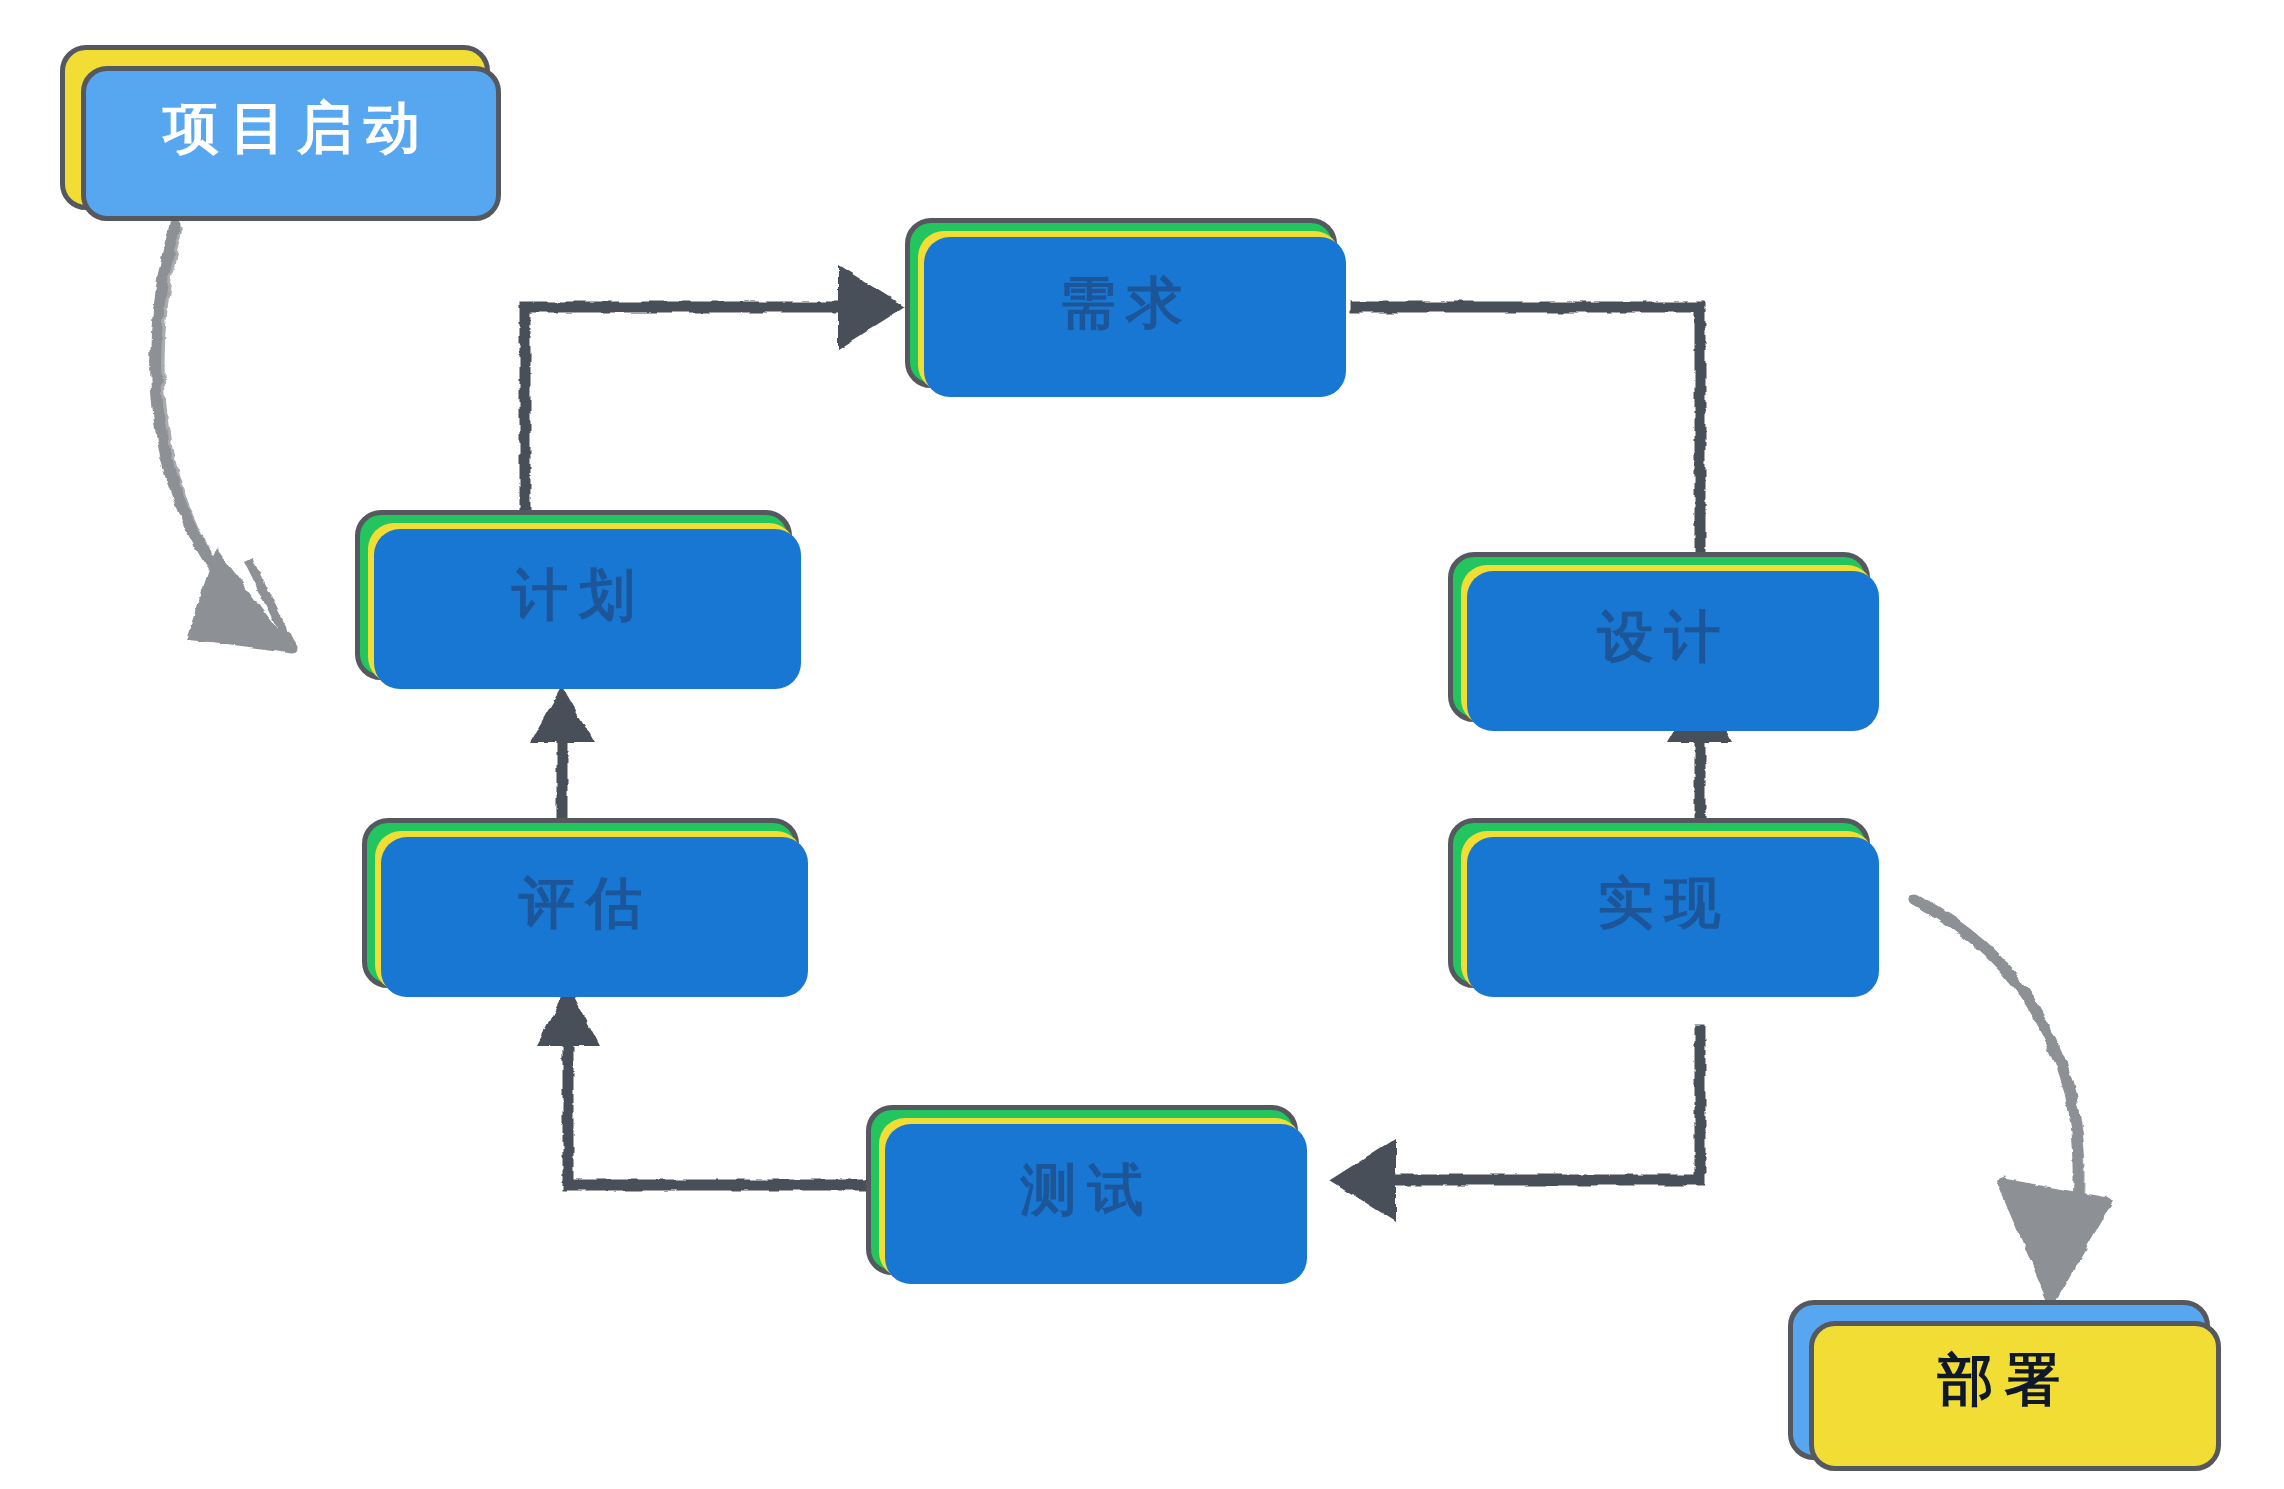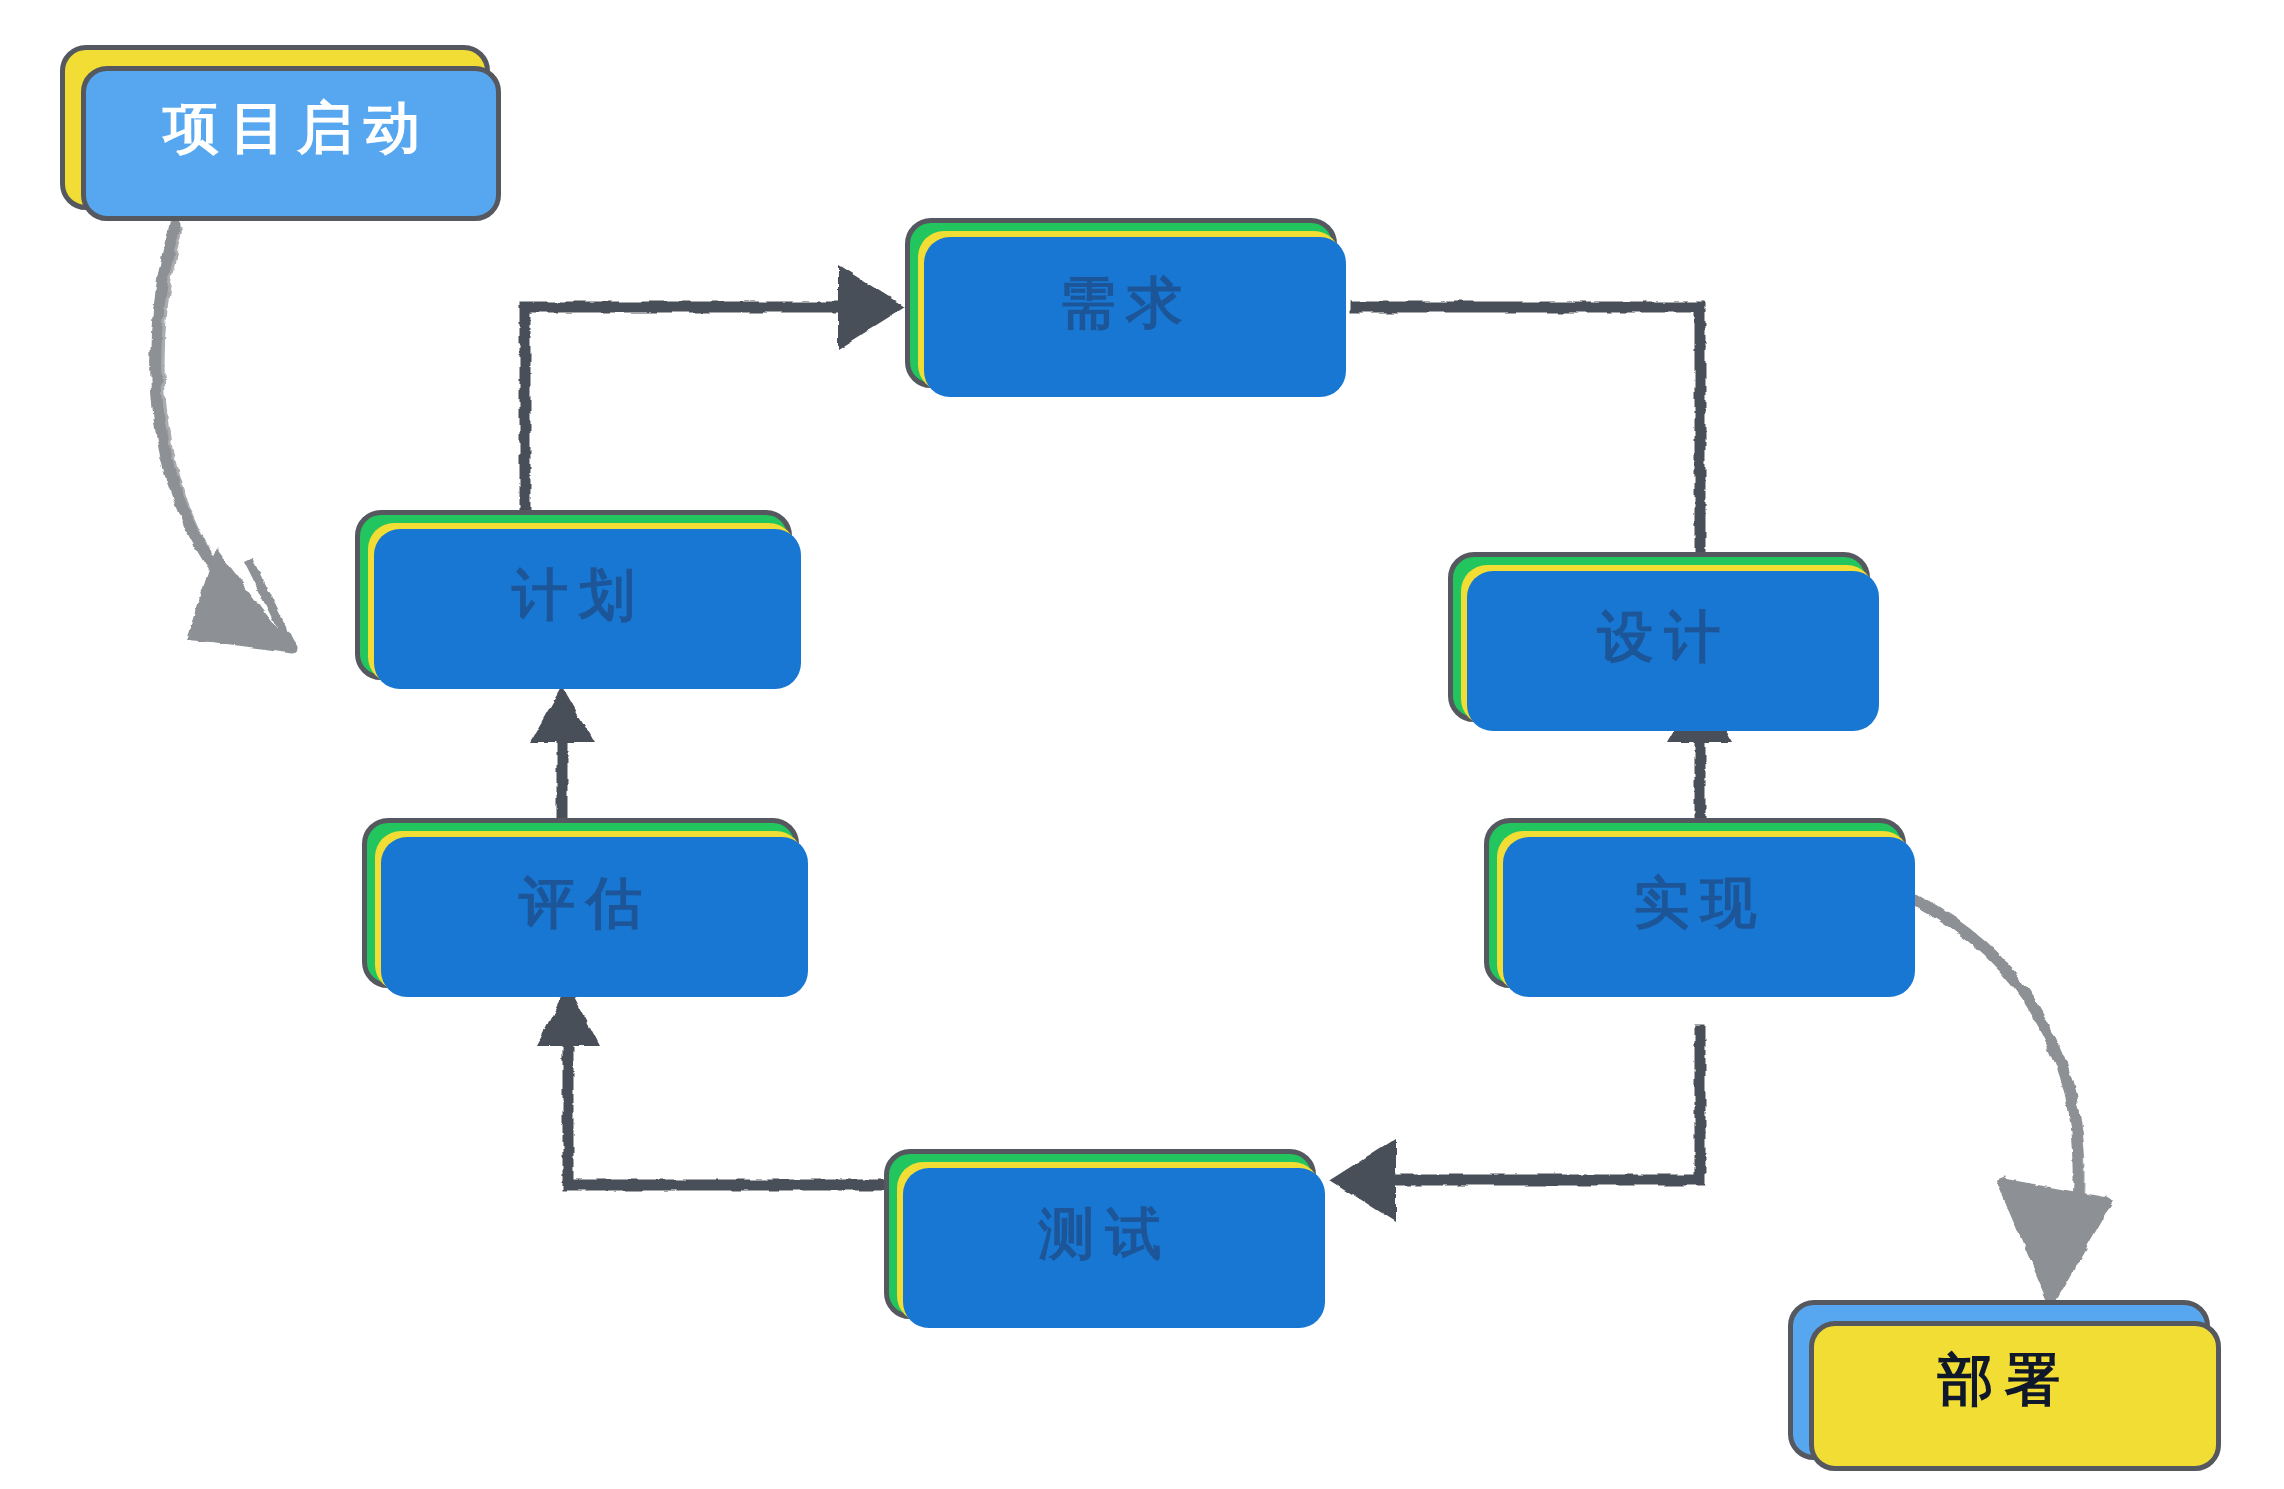--- a/index.html
+++ b/index.html
@@ -178,25 +178,25 @@
   </div>
 
   <div class="node process" style="left:905px; top:218px; width:432px; height:170px;">
     <span class="label">需求</span>
   </div>
 
   <div class="node process" style="left:1448px; top:508px; width:422px; height:170px;margin-top:44px;">
     <span class="label">设计</span>
   </div>
 
-  <div class="node process" style="left:1448px; top:818px; width:422px; height:170px;margin-left:36px;">
+  <div class="node process" style="left:1448px; top:818px; width:422px; height:170px;">
     <span class="label">实现</span>
   </div>
 
-  <div class="node process" style="left:884px; top:1105px; width:432px; height:170px;margin-top:44px;">
+  <div class="node process" style="left:866px; top:1105px; width:432px; height:170px;">
     <span class="label">测试</span>
   </div>
 
   <div class="node end" style="left:1788px; top:1300px; width:422px; height:160px;">
     <span class="label">部署</span>
   </div>
 
 </div>
 
 </body></html>

